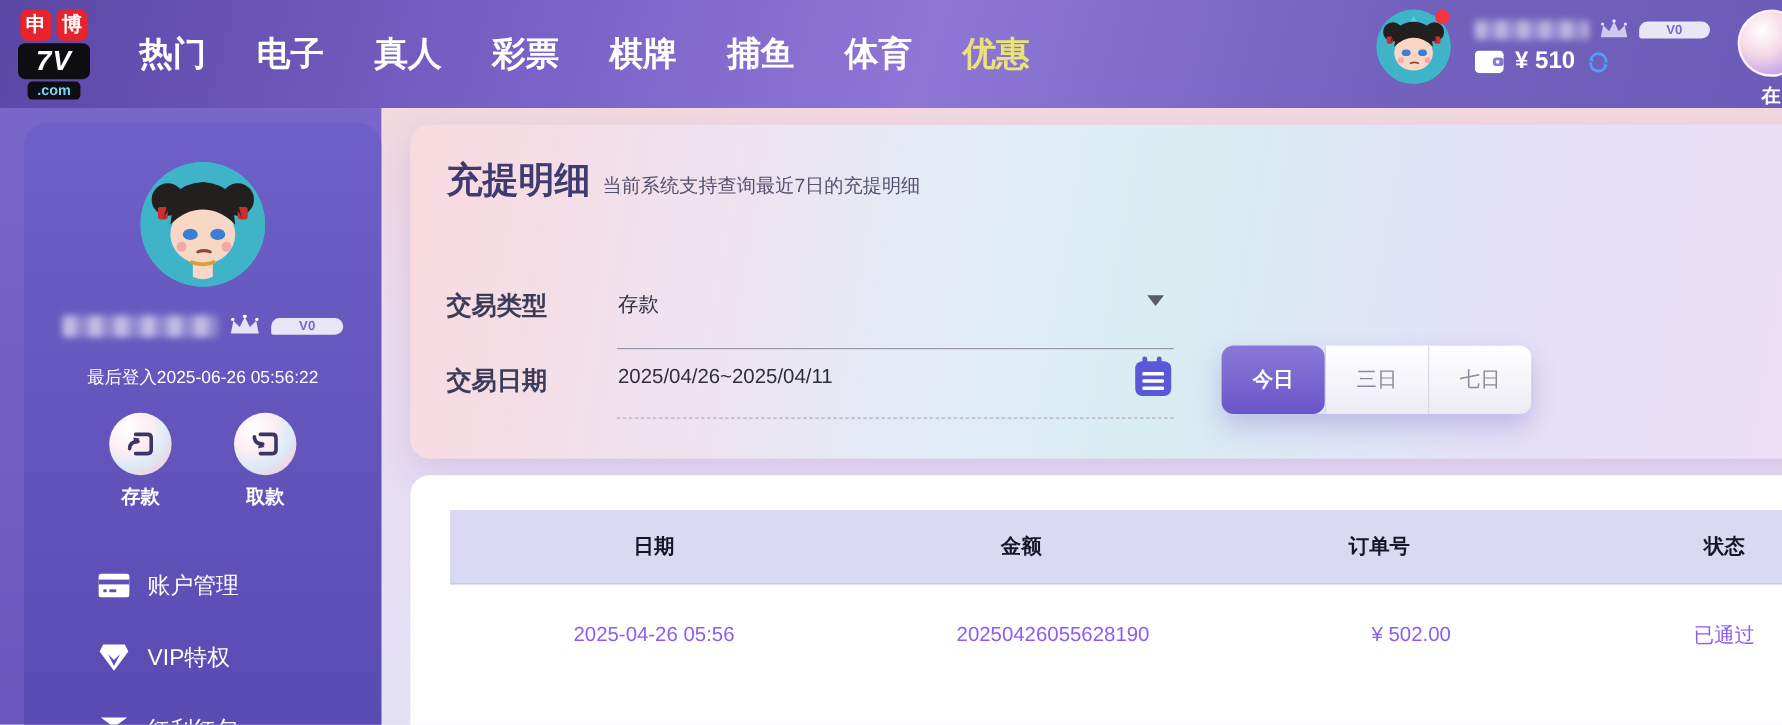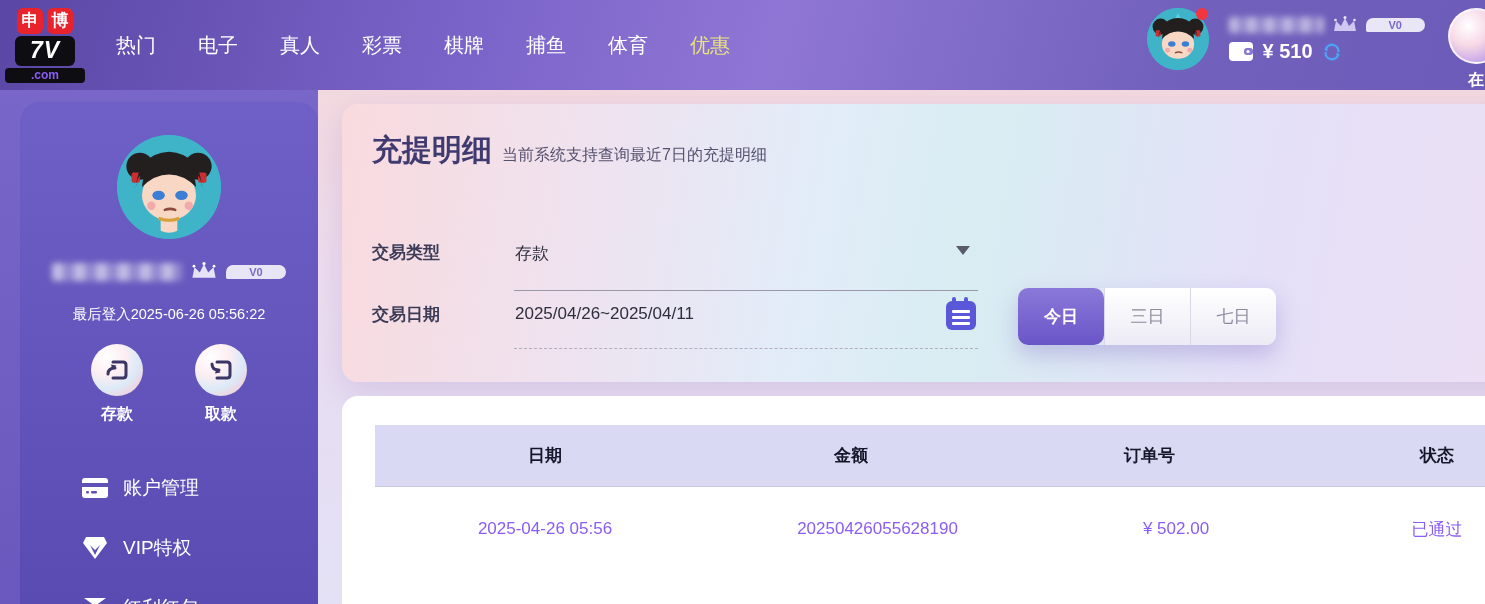--- a/index.html
+++ b/index.html
@@ -9,24 +9,24 @@
   
   .topnav {
     position:absolute; left:0; top:0; width:1485px; height:90px;
     background:linear-gradient(105deg,#5a47a5 0%,#7b64c9 32%,#8f76d5 52%,#7262bd 78%,#6c5bb8 100%);
     display:flex; align-items:center; z-index:5;
   }
   .logo { margin-left:14px; width:62px; display:flex; flex-direction:column; align-items:center; gap:2px; cursor:pointer; }
   .logo-badges { display:flex; gap:4px; }
   .logo-badge { width:26px; height:26px; background:#e8232b; border-radius:6px; color:#fff; font-size:17px; font-weight:bold; display:flex; align-items:center; justify-content:center; }
   .logo-7v { width:60px; height:30px; background:#0d0d12; border-radius:6px; color:#fff; font-size:23px; font-weight:800; font-style:italic; display:flex; align-items:center; justify-content:center; letter-spacing:1px; }
-  .logo-com { width:80px; height:15px; background:#0d0d12; border-radius:4px; color:#8b5cf6; font-size:12px; font-weight:800; display:flex; align-items:center; justify-content:center; }
+  .logo-com { width:44px; height:15px; background:#0d0d12; border-radius:4px; color:#7dd3fc; font-size:12px; font-weight:800; display:flex; align-items:center; justify-content:center; }
 
   .nav { display:flex; align-items:center; gap:42px; margin-left:40px; }
-  .nav-item { color:#fff; font-size:20px; font-weight:400; cursor:pointer; white-space:nowrap; }
+  .nav-item { color:#fff; font-size:28px; font-weight:700; cursor:pointer; white-space:nowrap; }
   .nav-item.active { color:#e9e27d; }
 
   .user-area { position:absolute; right:60px; top:8px; display:flex; align-items:flex-start; gap:20px; }
   .avatar-wrap { position:relative; width:62px; height:62px; cursor:pointer; }
   .avatar-circle { width:62px; height:62px; border-radius:50%; overflow:hidden; background:#3fb4c9; }
   .red-dot { position:absolute; right:1px; top:0; width:12px; height:12px; border-radius:50%; background:#f2353f; }
   .user-info { display:flex; flex-direction:column; gap:6px; padding-top:8px; }
   .uinfo-row { display:flex; align-items:center; gap:8px; }
   .blur-name { width:95px; height:16px; border-radius:3px;
     background:repeating-linear-gradient(90deg,rgba(255,255,255,.55) 0 9px,rgba(200,195,230,.45) 9px 18px);
@@ -67,21 +67,21 @@
   .content { position:absolute; left:318px; top:90px; width:1167px; height:600px;
     background:linear-gradient(180deg,#f3d9df 0%,#ecdcee 30%,#e6def3 55%,#e2e2f6 100%); }
   .filter-card { position:absolute; left:24px; top:14px; width:1220px; height:278px;
     border-radius:16px;
     background:linear-gradient(100deg,#f9dade 0%,#eee3f0 22%,#e2ecf8 38%,#d8edf2 52%,#e4e0f8 74%,#eddff3 100%);
     box-shadow:0 10px 30px rgba(120,90,170,.18); }
   .title-row { position:absolute; left:30px; top:26px; display:flex; align-items:baseline; gap:10px; }
   .page-title { font-size:30px; font-weight:800; color:#3f3a70; }
   .page-subtitle { font-size:16px; color:#55516e; }
 
-  .form-label { position:absolute; left:30px; font-size:17px; font-weight:600; color:#3c3c58; }
+  .form-label { position:absolute; left:30px; font-size:21px; font-weight:600; color:#3c3c58; }
   .form-value { position:absolute; left:173px; font-size:17px; color:#2e2e3e; }
   .underline-solid { position:absolute; left:172px; top:186px; width:464px; border-bottom:1px solid #9a97a8; }
   .underline-dashed { position:absolute; left:172px; top:244px; width:464px; border-bottom:1px dashed #b2aec0; }
   .caret-down { position:absolute; left:614px; top:142px; width:0; height:0;
     border-left:7px solid transparent; border-right:7px solid transparent; border-top:9px solid #5a5a6a; cursor:pointer; }
   .calendar-btn { position:absolute; left:604px; top:197px; width:30px; height:29px; background:#5a58d8; border-radius:6px; cursor:pointer; }
   .calendar-btn::before { content:""; position:absolute; left:6px; top:-4px; width:4px; height:7px; background:#5a58d8; border-radius:2px; box-shadow:12px 0 0 #5a58d8; }
   .calendar-btn::after { content:""; position:absolute; left:6px; top:9px; width:18px; height:2.5px; background:#fff; border-radius:1px;
     box-shadow:0 6px 0 #fff, 0 12px 0 #fff; }
 

